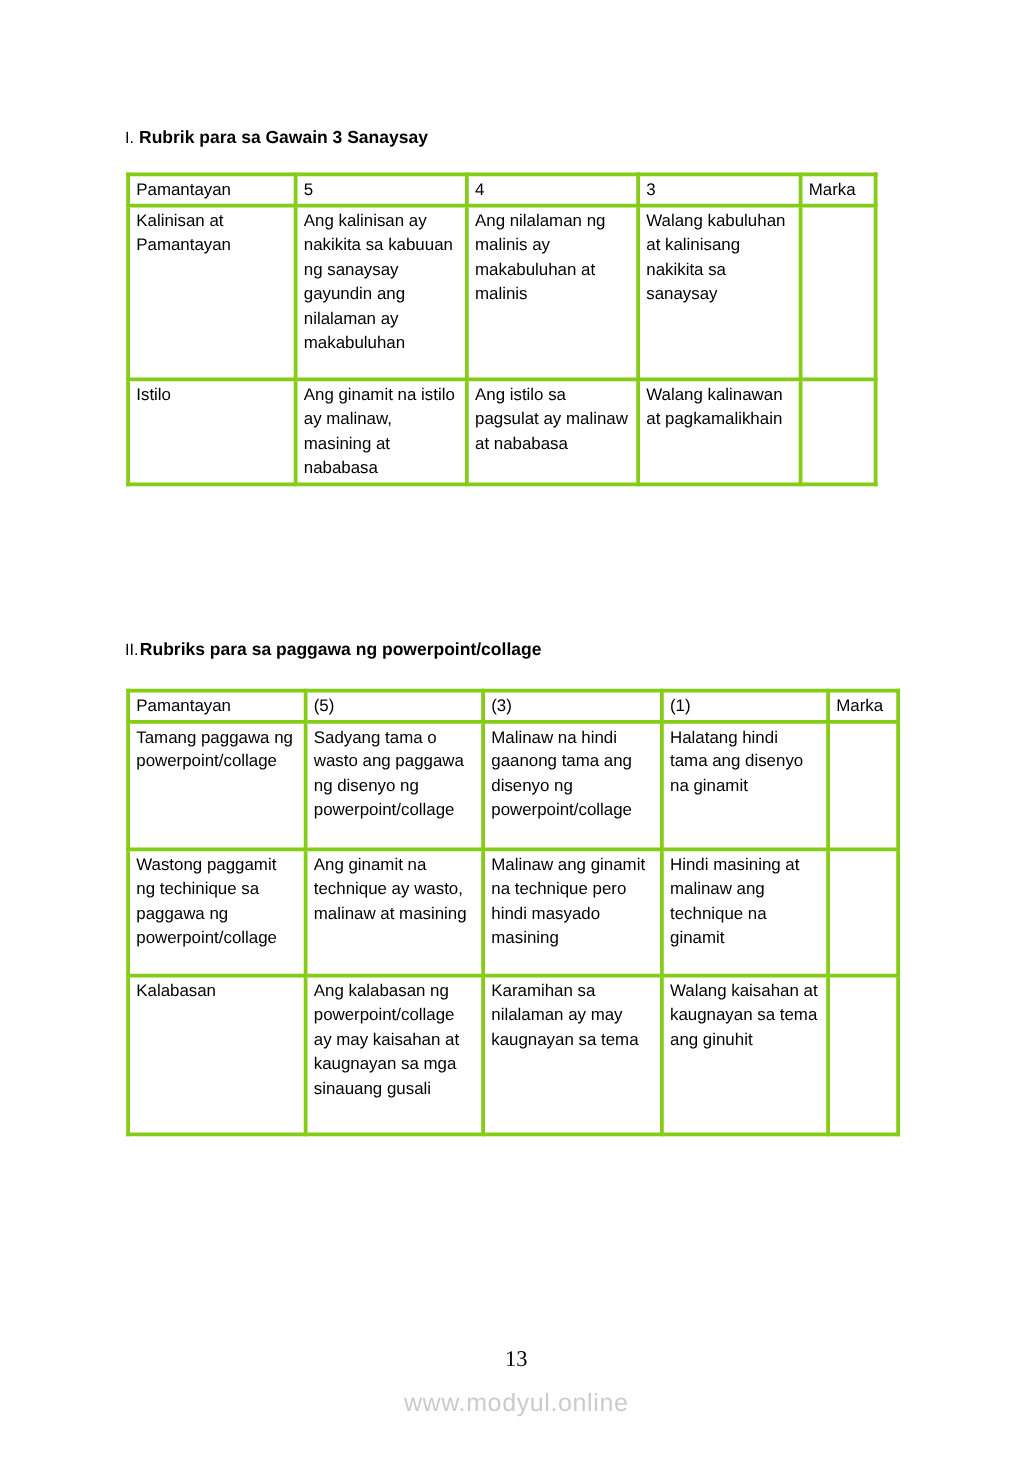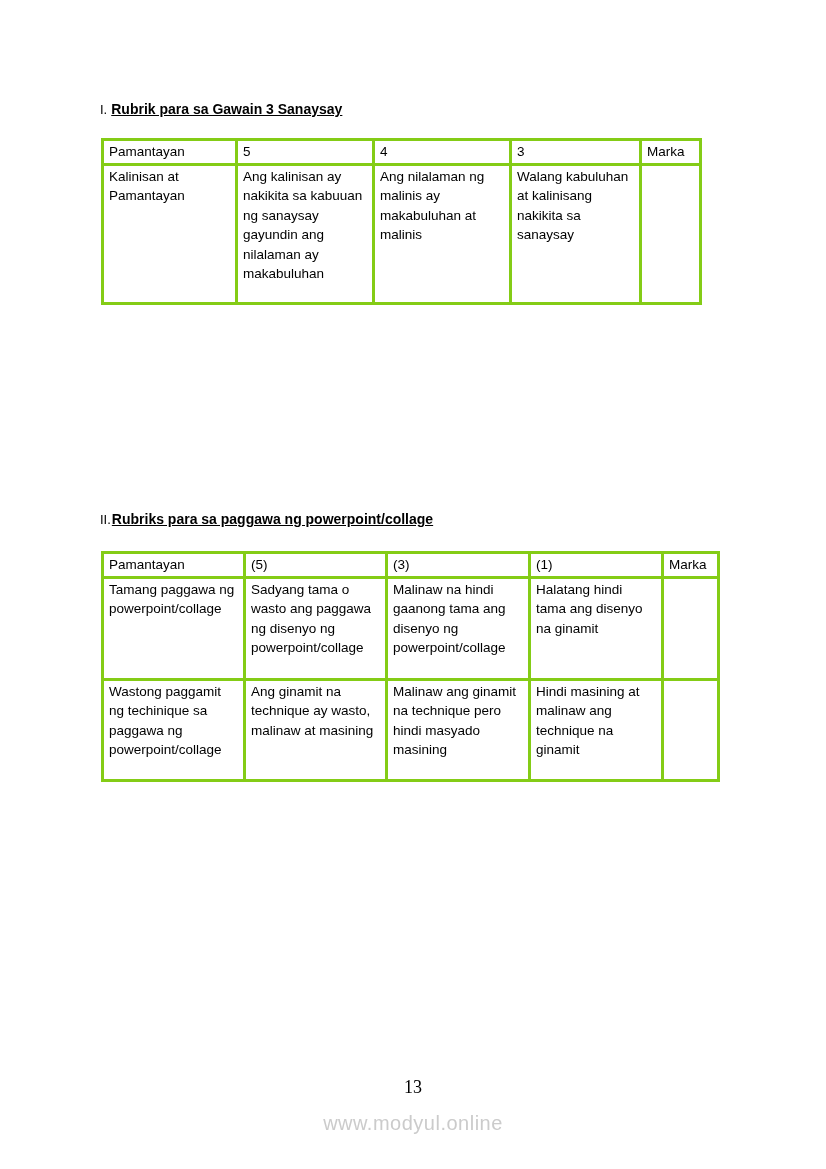--- a/index.html
+++ b/index.html
@@ -20,21 +20,20 @@
     font-size: 14px;
     line-height: 16px;
     white-space: nowrap;
   }
   .doc-title .numeral {
     font-weight: normal;
     font-size: 13px;
   }
   .doc-title .title-text {
     font-weight: bold;
-    text-decoration: underline;
   }
   #title1 { left: 100px; top: 101px; }
   #title1 .title-text { margin-left: 4px; }
   #title2 { left: 100px; top: 511px; }
   #title2 .title-text { margin-left: 1px; text-align: right; }
 
   table.rubric {
     position: absolute;
     border-collapse: collapse;
     table-layout: fixed;
@@ -108,20 +107,27 @@
     <td class="center">3</td>
     <td>Marka</td>
   </tr>
   <tr class="r0">
     <td>Kalinisan at Pamantayan</td>
     <td>Ang kalinisan ay nakikita sa kabuuan  ng sanaysay gayundin ang nilalaman ay makabuluhan</td>
     <td>Ang nilalaman ng malinis ay makabuluhan at malinis</td>
     <td>Walang kabuluhan at kalinisang nakikita sa sanaysay</td>
     <td></td>
   </tr>
+  <tr class="r1">
+    <td>Istilo</td>
+    <td>Ang ginamit na istilo ay malinaw, masining at nababasa</td>
+    <td>Ang istilo sa pagsulat ay malinaw at nababasa</td>
+    <td>Walang kalinawan at pagkamalikhain</td>
+    <td></td>
+  </tr>
 </tbody>
   </table>
 
 <div class="doc-title" id="title2">
   <span class="numeral">II.</span><span class="title-text">Rubriks para sa paggawa ng powerpoint/collage</span>
 </div>
 
 <table class="rubric" id="table2">
   <colgroup>
     <col style="width:142px">
@@ -145,17 +151,24 @@
     <td>Halatang hindi tama ang disenyo na ginamit</td>
     <td></td>
   </tr>
   <tr class="r1">
     <td>Wastong paggamit ng techinique sa paggawa ng powerpoint/collage</td>
     <td>Ang ginamit na technique ay wasto,  malinaw at masining</td>
     <td>Malinaw ang ginamit na technique pero hindi masyado masining</td>
     <td>Hindi masining at malinaw ang technique na ginamit</td>
     <td></td>
   </tr>
+  <tr class="r2">
+    <td>Kalabasan</td>
+    <td>Ang kalabasan ng powerpoint/collage ay may kaisahan at kaugnayan sa mga sinauang gusali</td>
+    <td>Karamihan sa nilalaman ay may kaugnayan sa tema</td>
+    <td>Walang kaisahan at kaugnayan sa tema ang ginuhit</td>
+    <td></td>
+  </tr>
 </tbody>
   </table>
 
 <div id="page-number">13</div>
 <div id="watermark">www.modyul.online</div>
 
 </body></html>

